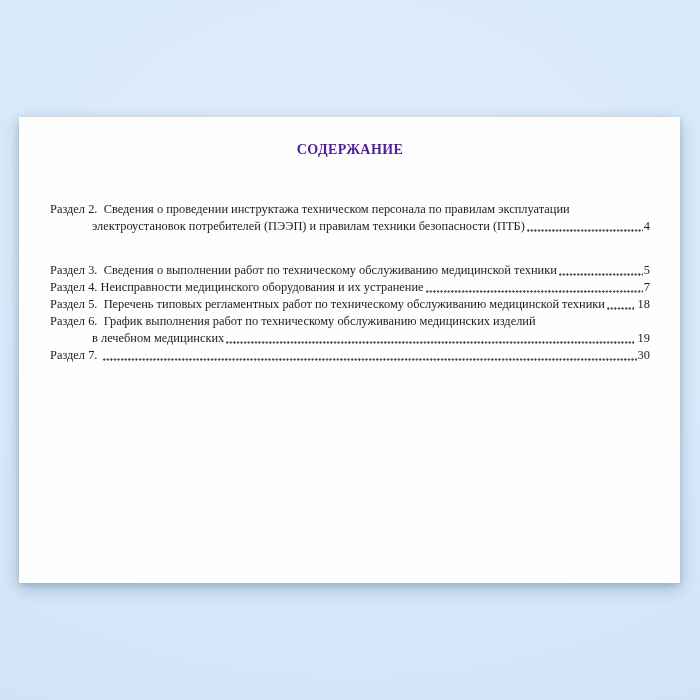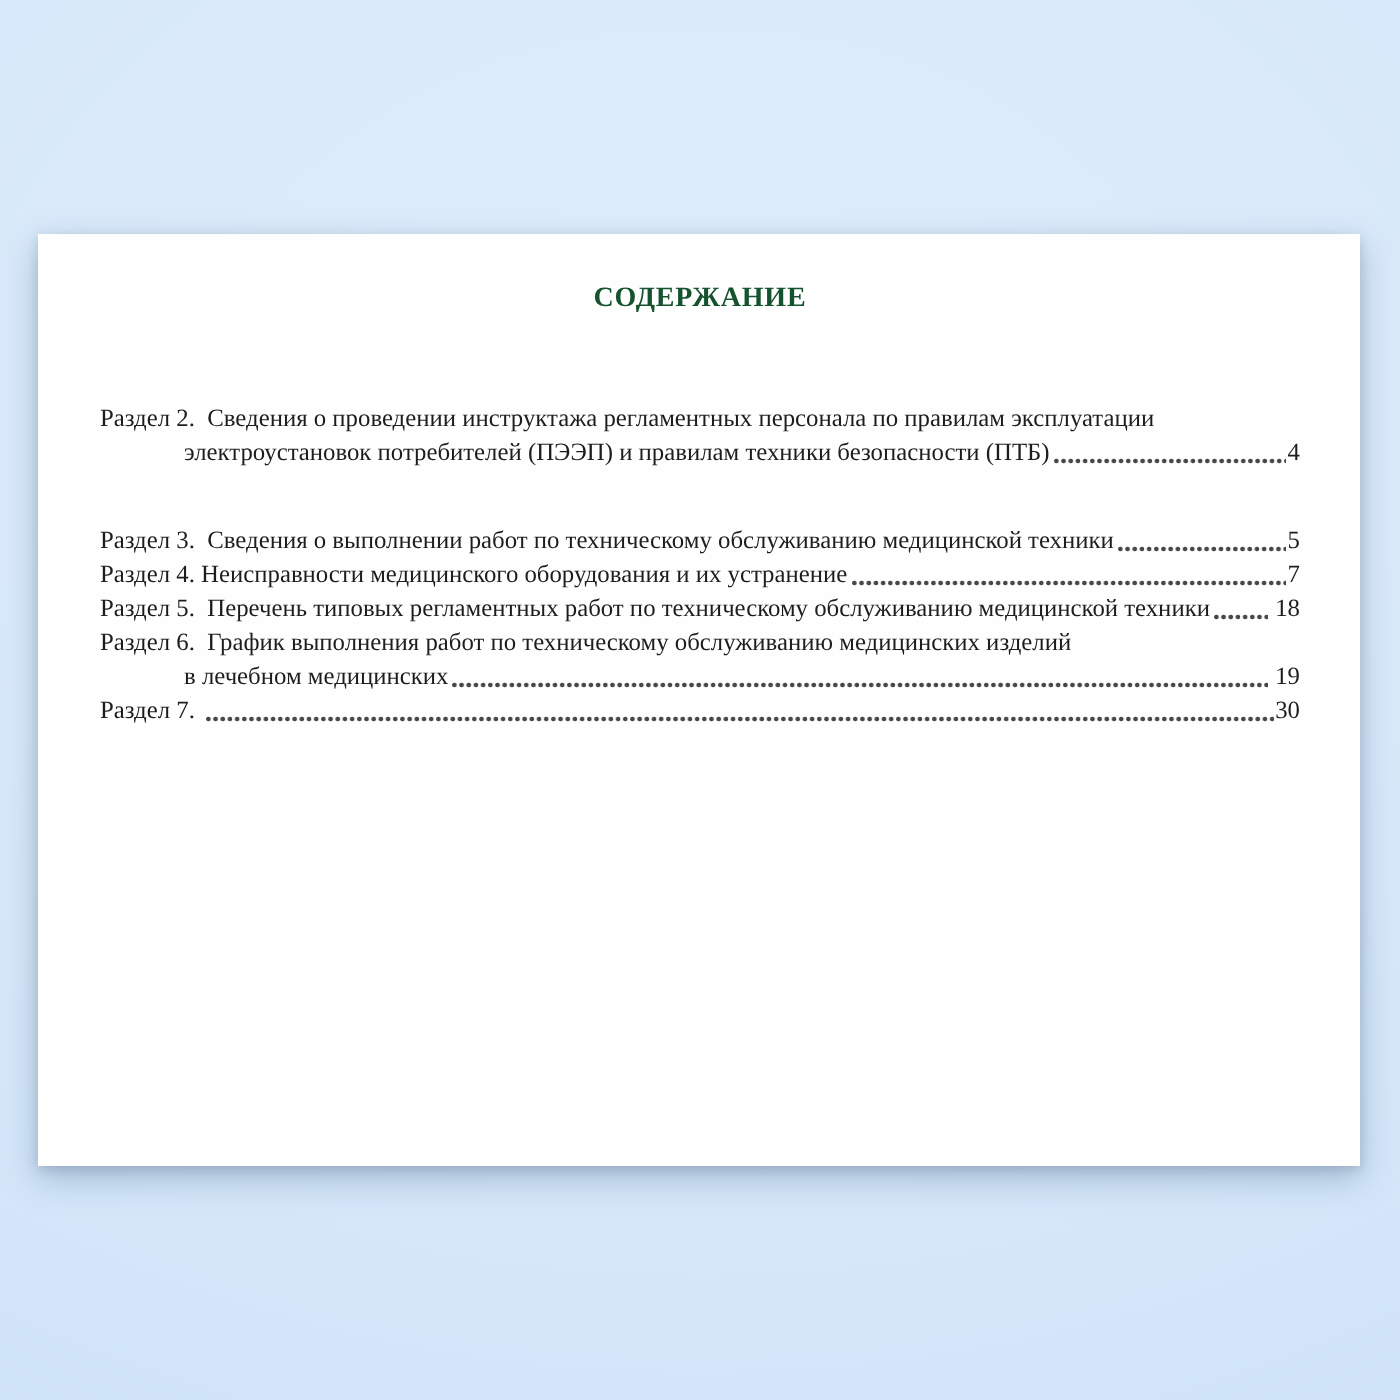--- a/index.html
+++ b/index.html
@@ -29,21 +29,21 @@
                 0 2px 5px rgba(105, 128, 158, 0.30);
     padding: 24px 30px 0 31px;
     color: #1d1d1d;
   }
   .doc-title {
     text-align: center;
     font-weight: bold;
     font-size: 14px;
     line-height: 17px;
     letter-spacing: 0.4px;
-    color: #14532d;
+    color: #4c1d95;
   }
   .toc {
     margin-top: 43px;
     font-size: 12.4px;
   }
   .toc-entry + .toc-entry { margin-top: 0; }
   .toc-entry:nth-child(2) { margin-top: 27px; }
   .toc-line {
     display: flex;
     align-items: flex-end;
@@ -75,21 +75,21 @@
 <div class="desk">
   <div class="doc-page">
 
     <div class="doc-title">СОДЕРЖАНИЕ</div>
 
     <div class="toc">
 
 
       <div class="toc-entry">
         <div class="toc-line-plain">
-          <span class="toc-label">Раздел 2.&nbsp;&nbsp;</span><span class="toc-text">Сведения о проведении инструктажа регламентных персонала по правилам эксплуатации</span>
+          <span class="toc-label">Раздел 2.&nbsp;&nbsp;</span><span class="toc-text">Сведения о проведении инструктажа техническом персонала по правилам эксплуатации</span>
         </div>
         <div class="toc-line cont">
           <span class="toc-text">электроустановок потребителей (ПЭЭП) и правилам техники безопасности (ПТБ)</span>
           <span class="toc-dots"></span>
           <span class="toc-page">4</span>
         </div>
       </div>
 
       <div class="toc-entry">
         <div class="toc-line">

